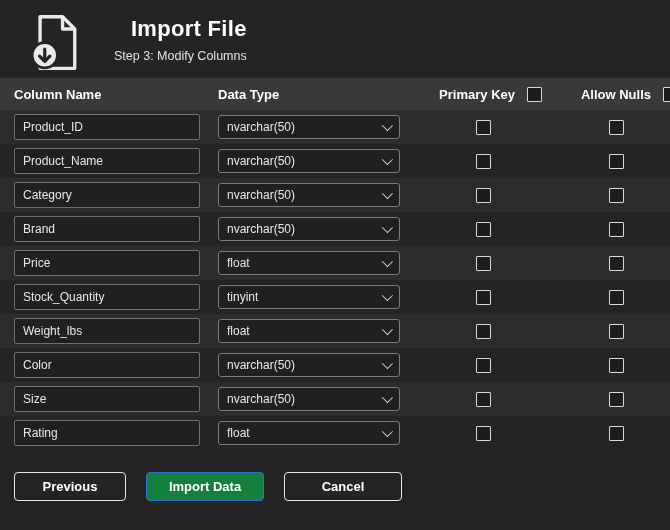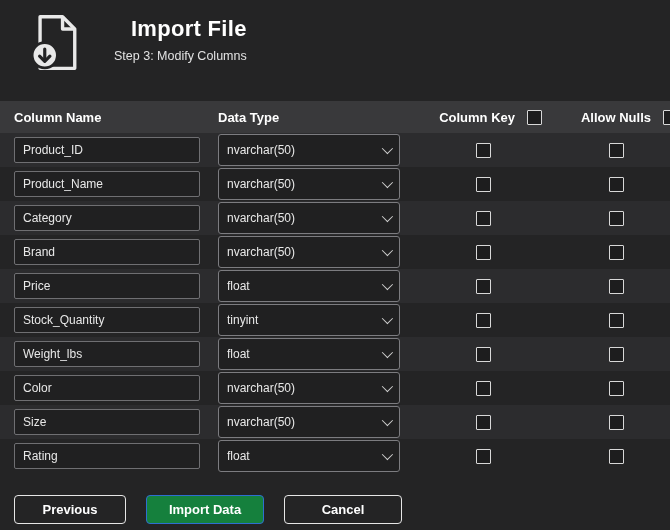--- a/index.html
+++ b/index.html
@@ -27,21 +27,21 @@
     color: #ffffff;
     letter-spacing: 0.3px;
   }
   .page-subtitle {
     margin-top: 7px;
     font-size: 12.5px;
     color: #e2e2e2;
   }
 
   
-  .table { margin-top: 23px; }
+  .table { }
   .grid-row {
     display: grid;
     grid-template-columns: 204px 200px 130px 136px;
     align-items: center;
     padding-left: 14px;
   }
   .grid-header {
     height: 32px;
     background: #39393b;
   }
@@ -69,21 +69,21 @@
     border-radius: 2px;
     color: #e8e8e8;
     font-family: "Liberation Sans", sans-serif;
     font-size: 12px;
     padding: 12px 8px;
     outline: none;
   }
 
   .dropdown {
     width: 182px;
-    height: 32px;
+    height: 24px;
     background: #202021;
     border: 1px solid #7c7c80;
     border-radius: 3px;
     display: flex;
     align-items: center;
     justify-content: space-between;
     padding: 0 9px 0 8px;
     cursor: default;
   }
   .dropdown .dd-label { font-size: 12px; color: #e8e8e8; }
@@ -153,21 +153,21 @@
     <div class="page-title">Import File</div>
     <div class="page-subtitle">Step 3: Modify Columns</div>
   </div>
 </div>
 
 <div class="table">
   <div class="grid-row grid-header">
     <div class="hcell">Column Name</div>
     <div class="hcell">Data Type</div>
     <div class="hcell with-cb">
-      <span>Column Key</span>
+      <span>Primary Key</span>
       <span class="checkbox"></span>
     </div>
     <div class="hcell with-cb">
       <span>Allow Nulls</span>
       <span class="checkbox"></span>
     </div>
   </div>
   <div id="rows">
       <div class="grid-row body-row">
         <div class="cell"><input class="name-input" type="text" value="Product_ID" style=""></div>

